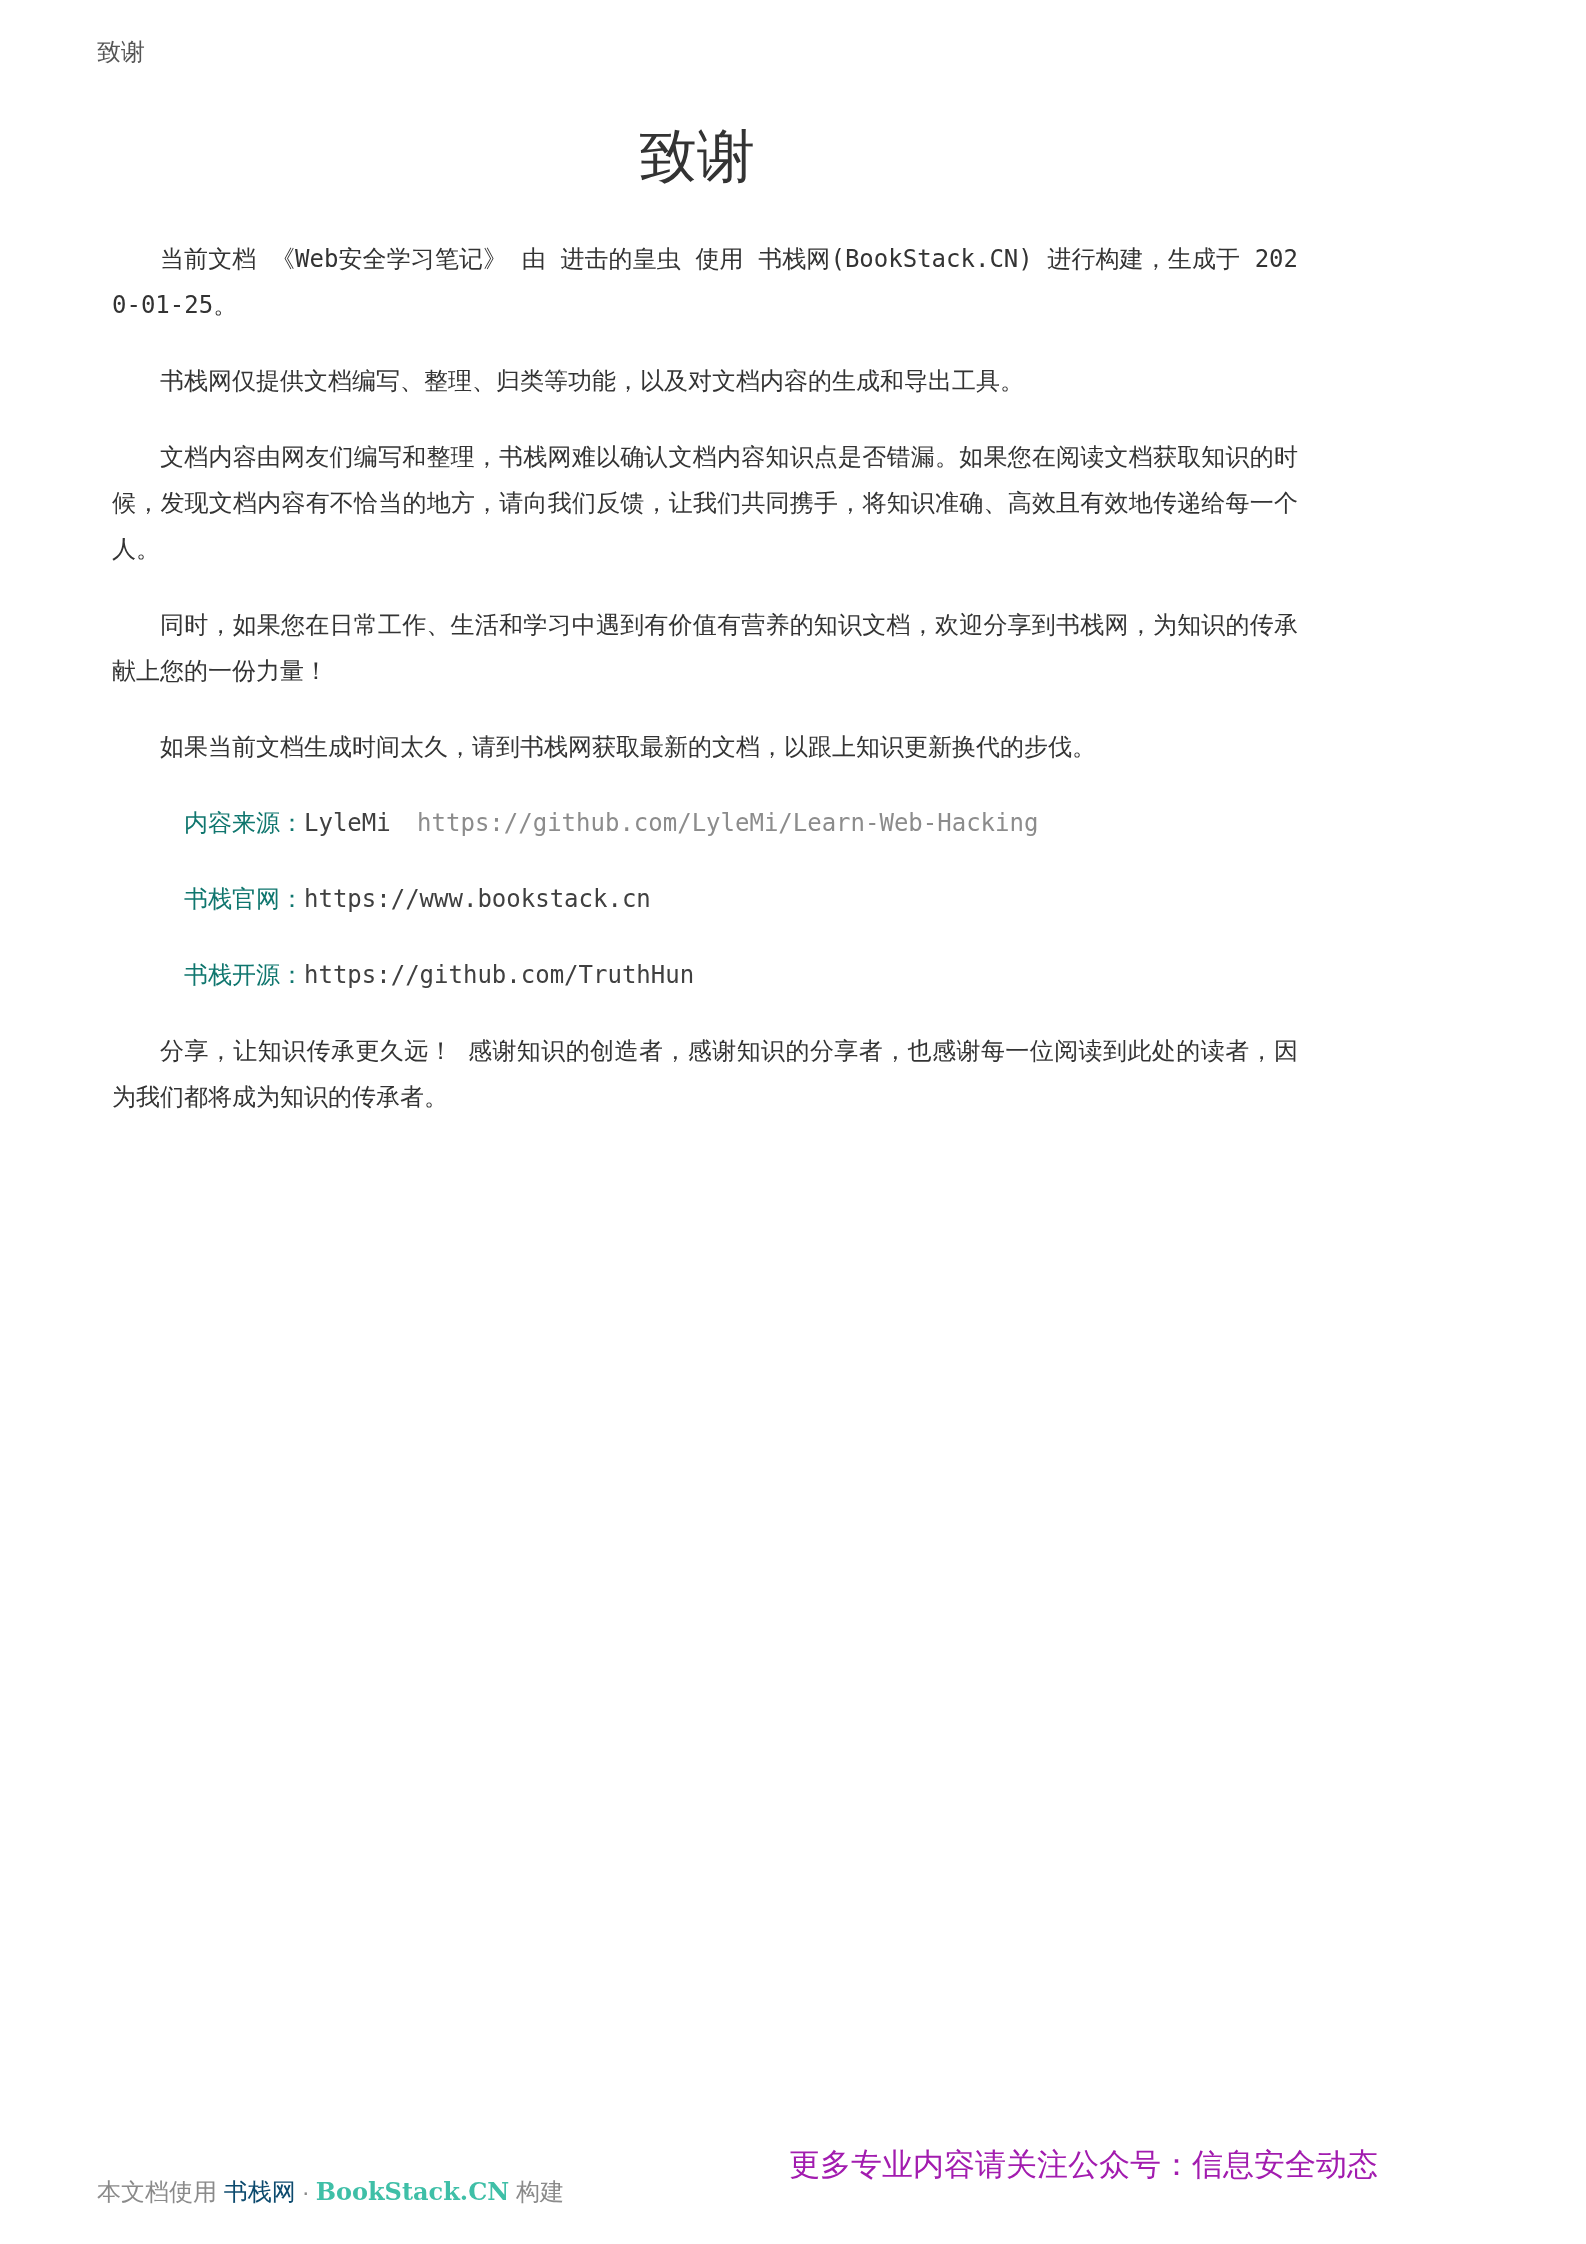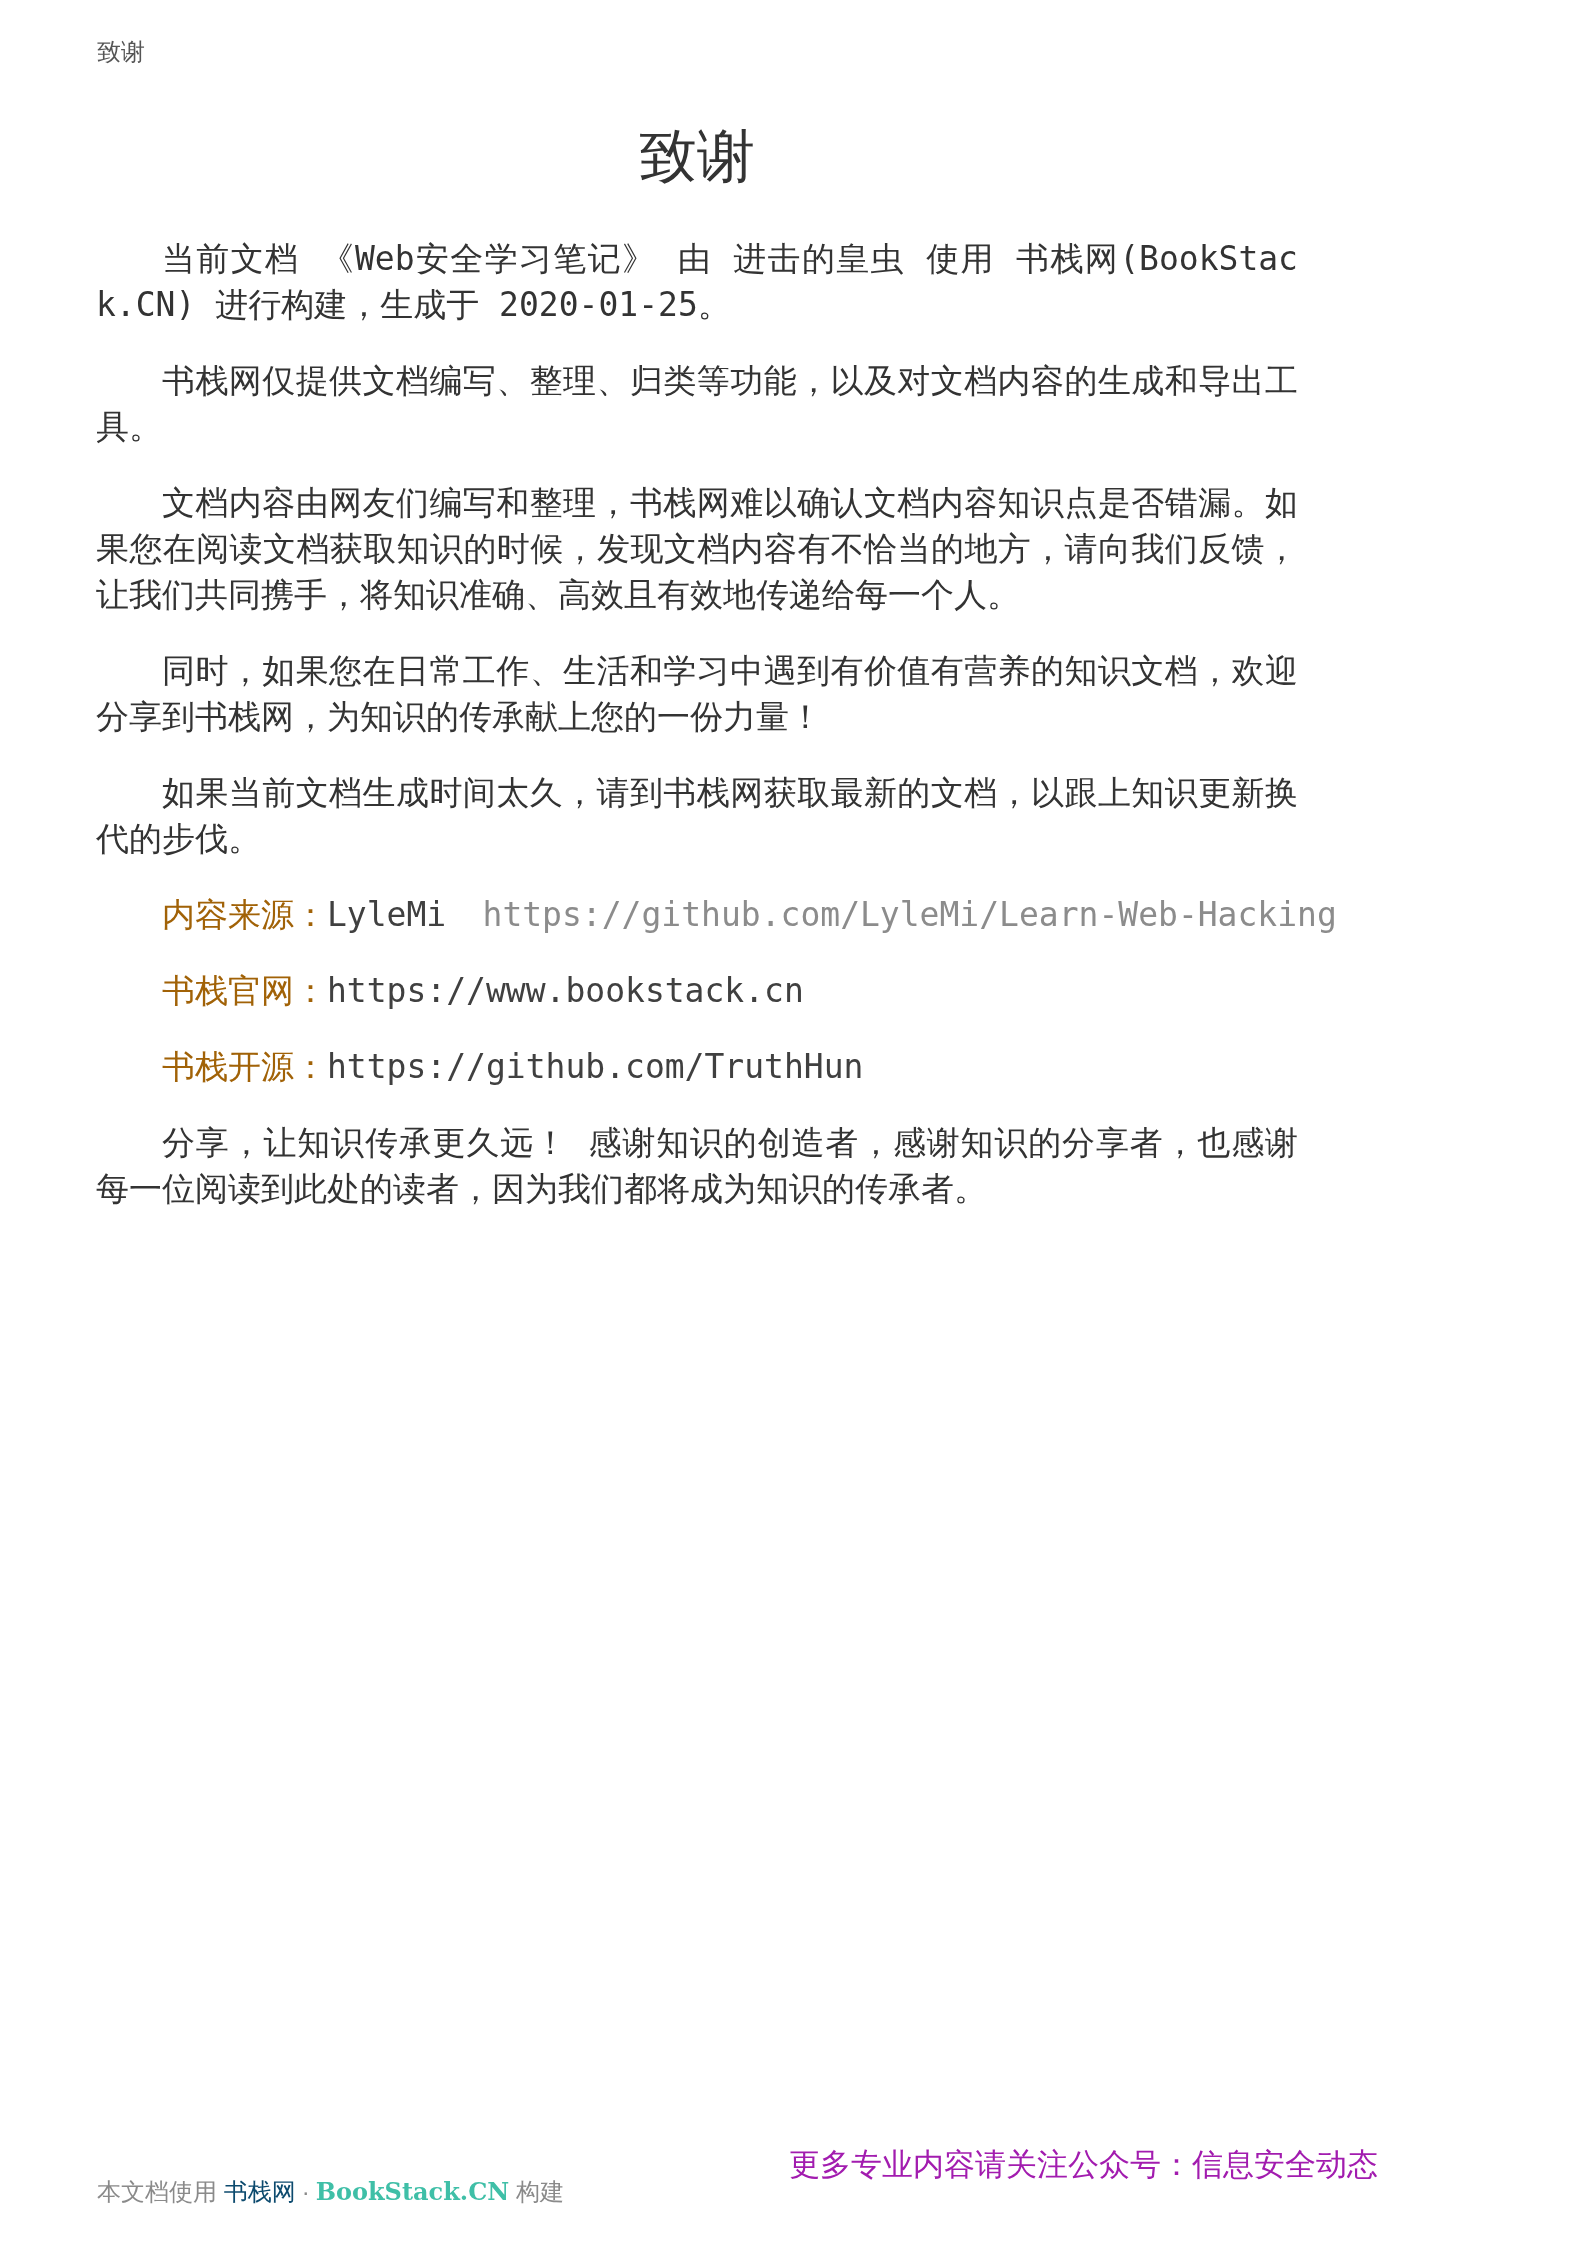--- a/index.html
+++ b/index.html
@@ -28,35 +28,35 @@
     text-align: center;
     font-size: 58px;
     line-height: 1.05;
     font-weight: 500;
     color: #333333;
     font-family: "Liberation Sans", sans-serif;
     margin: 0;
   }
   .content {
     position: absolute;
-    left: 96px;
+    left: 112px;
     right: 96px;
     top: 236px;
     color: #333333;
-    font-size: 33px;
+    font-size: 24px;
     line-height: 46px;
   }
   .content p {
     margin: 0 0 30px 0;
     text-indent: 2em;
     text-align: justify;
   }
   .content p.para { word-break: break-all; }
   .link-line { white-space: nowrap; text-align: left; }
-  .link-line .label { color: #a16207; }
+  .link-line .label { color: #0f766e; margin-left: 24px; }
   a.doc-link {
     color: #404040;
     text-decoration: none;
     cursor: pointer;
   }
   .plain-url {
     color: #8c8c8c;
     margin-left: 1.1em;
   }
   .footer-left {

